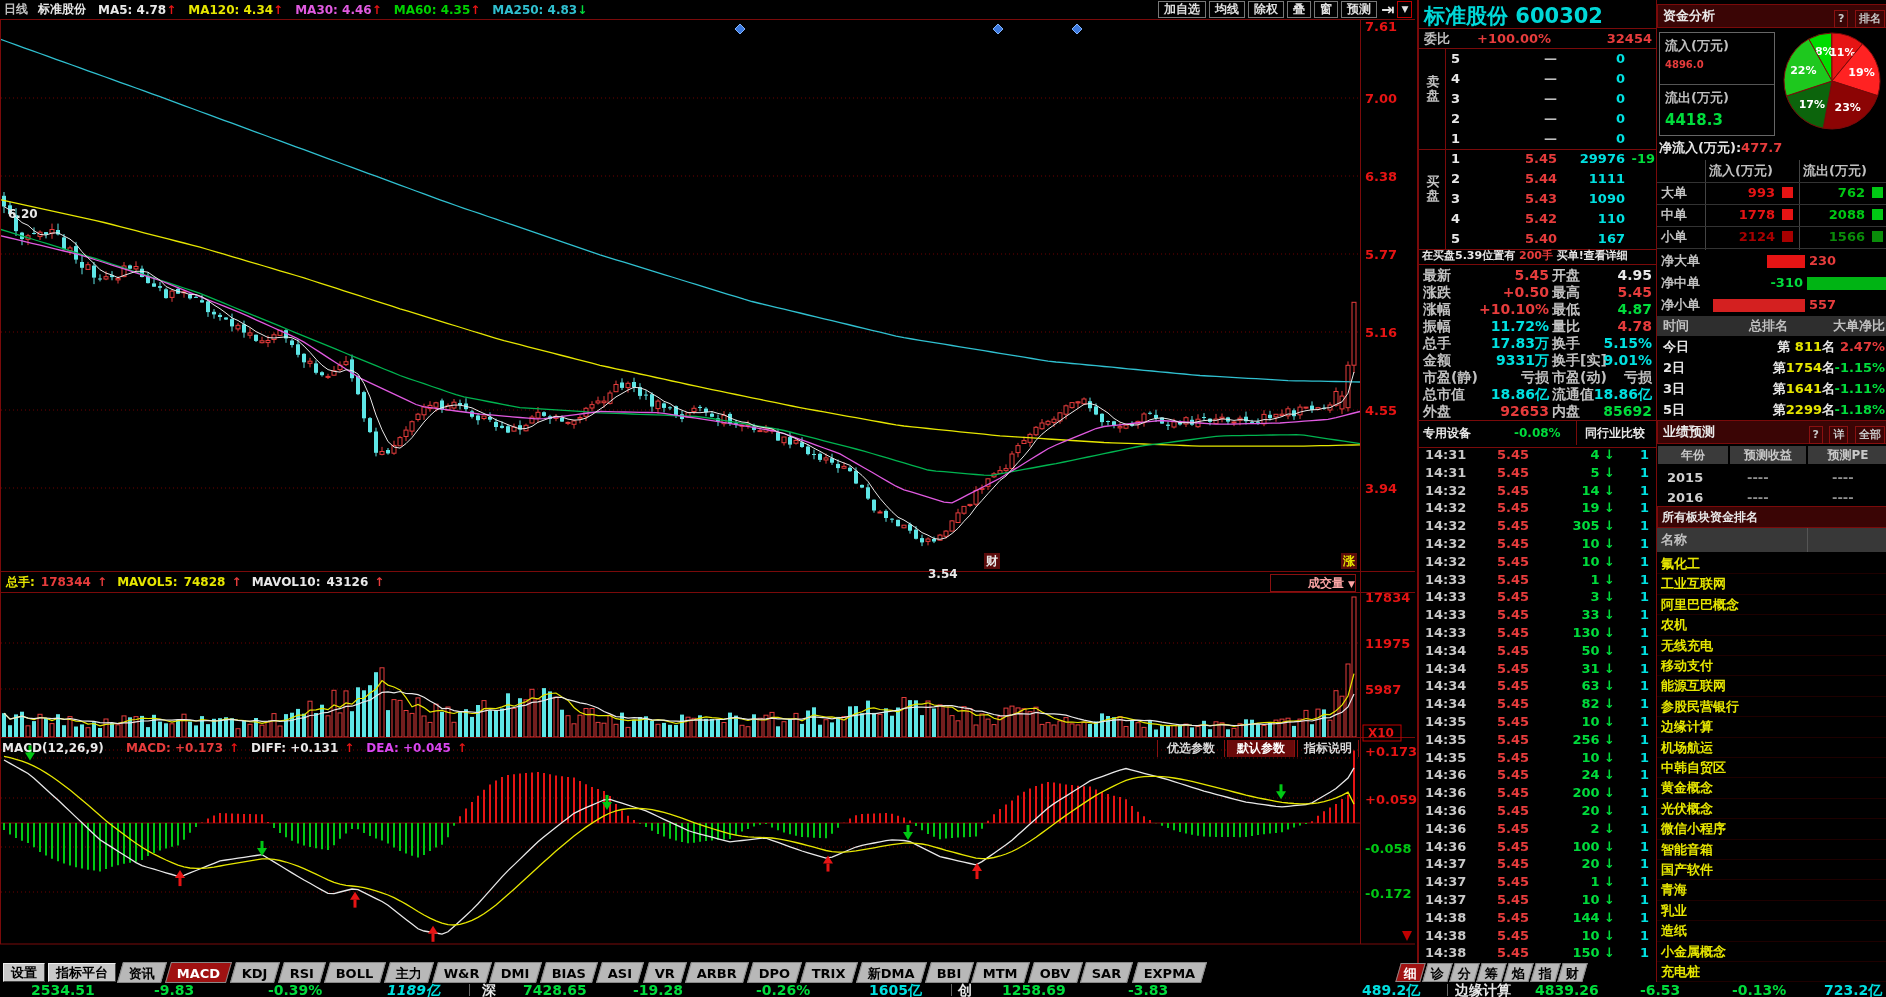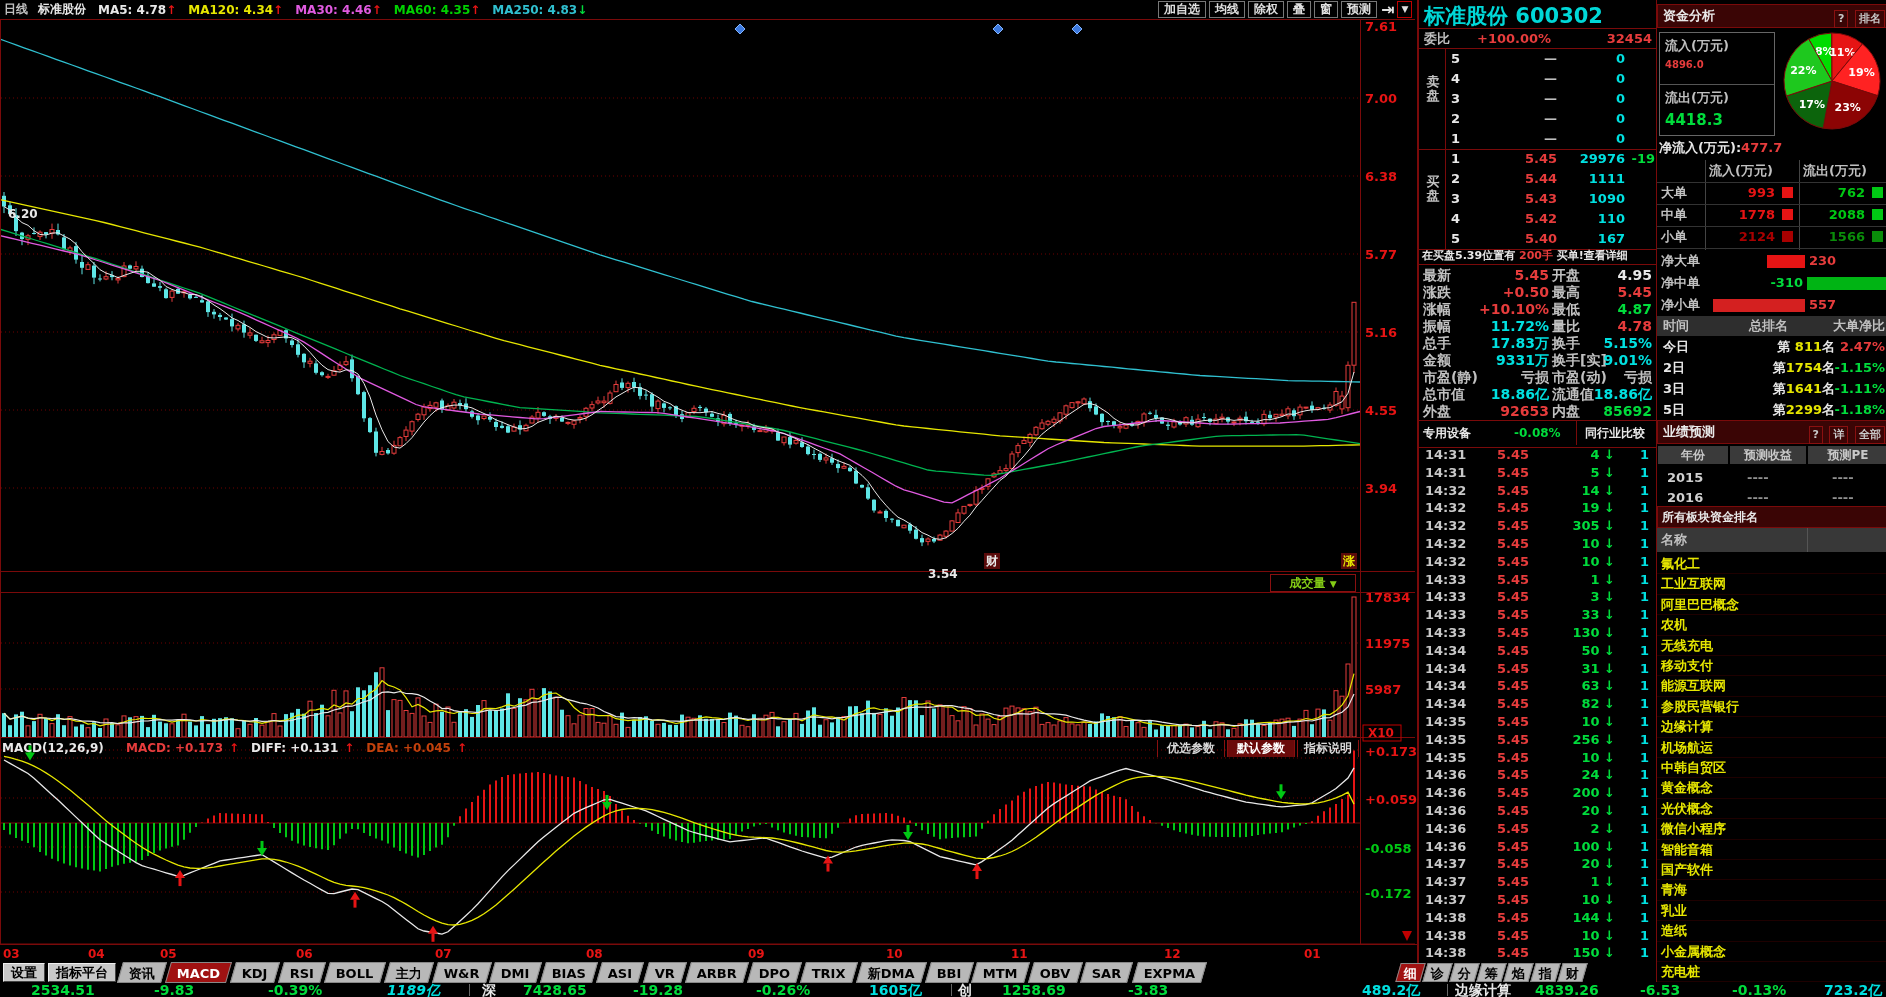--- a/index.html
+++ b/index.html
@@ -15,21 +15,21 @@
   .tb-btn{border:1px solid #777;color:#e0e0e0;font-size:12px;height:15px;line-height:15px;
           padding:0 5px;margin-left:3px;background:#000;}
   .tb-drop{border:1px solid #c00000;color:#e0e0e0;font-size:9px;height:15px;line-height:15px;
            padding:0 3px;margin-left:3px;}
   
   #chart-svg{position:absolute;left:0;top:19px;}
   #vol-header{position:absolute;left:0;top:572px;width:1360px;height:20px;font-size:12px;
               line-height:20px;white-space:nowrap;}
   #vol-header span{margin-left:6px}
   #volsel{position:absolute;left:1270px;top:574px;width:84px;height:16px;border:1px solid #8a1010;
-          color:#84cc16;font-size:12px;line-height:16px;text-align:center;}
+          color:#fca5a5;font-size:12px;line-height:16px;text-align:right;}
   #macd-header{position:absolute;left:0;top:739px;width:1150px;height:19px;font-size:12px;
                line-height:19px;white-space:nowrap;}
   #macd-header span{margin-left:6px}
   .macd-btn{position:absolute;top:740px;height:17px;line-height:17px;text-align:center;
             color:#d8d8d8;font-size:12px;border-left:1px solid #8a1010;border-right:1px solid #8a1010;}
   .badge{position:absolute;width:16px;height:16px;background:#5a0a0a;color:#e8e8e8;
          font-size:12px;line-height:16px;text-align:center;}
   .chart-note{position:absolute;color:#e8e8e8;font-size:12px;}
   #month-axis{position:absolute;left:0;top:944px;width:1417px;height:18px;border-top:1px solid #7a0a0a;}
   .month-lbl{position:absolute;top:2px;color:#e61414;font-size:12px;}
@@ -1125,45 +1125,37 @@
       <text x="1365" y="675" fill="#e61414" font-size="13" font-weight="bold" font-family="DejaVu Sans,sans-serif">5987</text>
       <rect x="1363" y="706" width="38" height="16" fill="none" stroke="#c00000"></rect>
       <text x="1368" y="718" fill="#e61414" font-size="12" font-weight="bold" font-family="DejaVu Sans,sans-serif">X10</text>
       <text x="1365" y="737" fill="#e61414" font-size="13" font-weight="bold" font-family="DejaVu Sans,sans-serif">+0.173</text>
       <text x="1365" y="785" fill="#e61414" font-size="13" font-weight="bold" font-family="DejaVu Sans,sans-serif">+0.059</text>
       <text x="1365" y="834" fill="#00c814" font-size="13" font-weight="bold" font-family="DejaVu Sans,sans-serif">-0.058</text>
       <text x="1365" y="879" fill="#00c814" font-size="13" font-weight="bold" font-family="DejaVu Sans,sans-serif">-0.172</text>
       <polygon points="1402,912 1412,912 1407,922" fill="#c00000"></polygon>
     </svg>
 
+  <div id="vol-header">
+    <span class="yellow">总手:</span><span class="red">178344</span><span class="red">↑</span>
+    <span class="yellow">MAVOL5:</span><span class="yellow">74828</span><span class="red">↑</span>
+    <span class="white">MAVOL10:</span><span class="white">43126</span><span class="red">↑</span>
+  </div>
   <div id="volsel"><span>成交量</span> <span style="font-size:9px">▼</span></div>
 
   <div id="macd-header">
     <span class="white" style="margin-left:2px">MACD(12,26,9)</span>
-    <span id="macd-items"><span><span style="color:#e63c3c">MACD: +0.173</span><span style="color:#e61414">↑</span></span><span><span style="color:#e8e8e8">DIFF: +0.131</span><span style="color:#e61414">↑</span></span><span><span style="color:#c2410c">DEA: +0.045</span><span style="color:#e61414">↑</span></span></span>
+    <span id="macd-items"><span><span style="color:#e63c3c">MACD: +0.173</span><span style="color:#e61414">↑</span></span><span><span style="color:#e8e8e8">DIFF: +0.131</span><span style="color:#e61414">↑</span></span><span><span style="color:#d946ef">DEA: +0.045</span><span style="color:#e61414">↑</span></span></span>
   </div>
 
   <div class="badge" style="left:984px;top:553px">财</div>
   <div class="badge" style="left:1341px;top:553px;color:#e6e600">涨</div>
   <div class="chart-note" style="left:8px;top:207px">6.20</div>
   <div class="chart-note" style="left:928px;top:567px">3.54</div>
 
-  <div id="month-axis">
-      <div class="month-lbl" style="left: 3px;">03</div>
-      <div class="month-lbl" style="left: 88px;">04</div>
-      <div class="month-lbl" style="left: 160px;">05</div>
-      <div class="month-lbl" style="left: 296px;">06</div>
-      <div class="month-lbl" style="left: 435px;">07</div>
-      <div class="month-lbl" style="left: 586px;">08</div>
-      <div class="month-lbl" style="left: 748px;">09</div>
-      <div class="month-lbl" style="left: 886px;">10</div>
-      <div class="month-lbl" style="left: 1011px;">11</div>
-      <div class="month-lbl" style="left: 1164px;">12</div>
-      <div class="month-lbl" style="left: 1304px;">01</div>
-    </div>
 
   <div id="tabbar">
       <div class="btn3d">设置</div>
       <div class="btn3d">指标平台</div>
       <div class="tab"><span>资讯</span></div>
       <div class="tab active"><span>MACD</span></div>
       <div class="tab"><span>KDJ</span></div>
       <div class="tab"><span>RSI</span></div>
       <div class="tab"><span>BOLL</span></div>
       <div class="tab"><span>主力</span></div>

